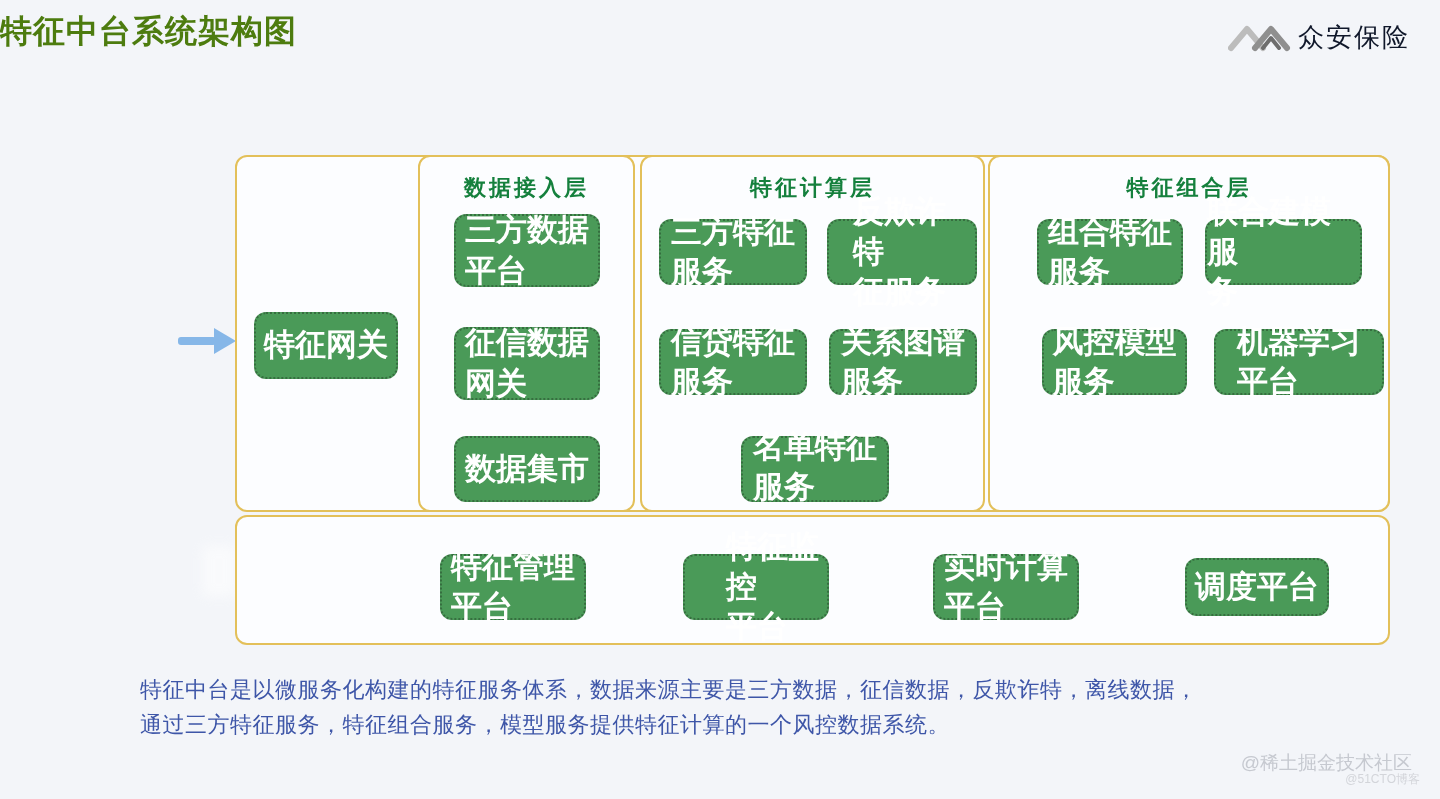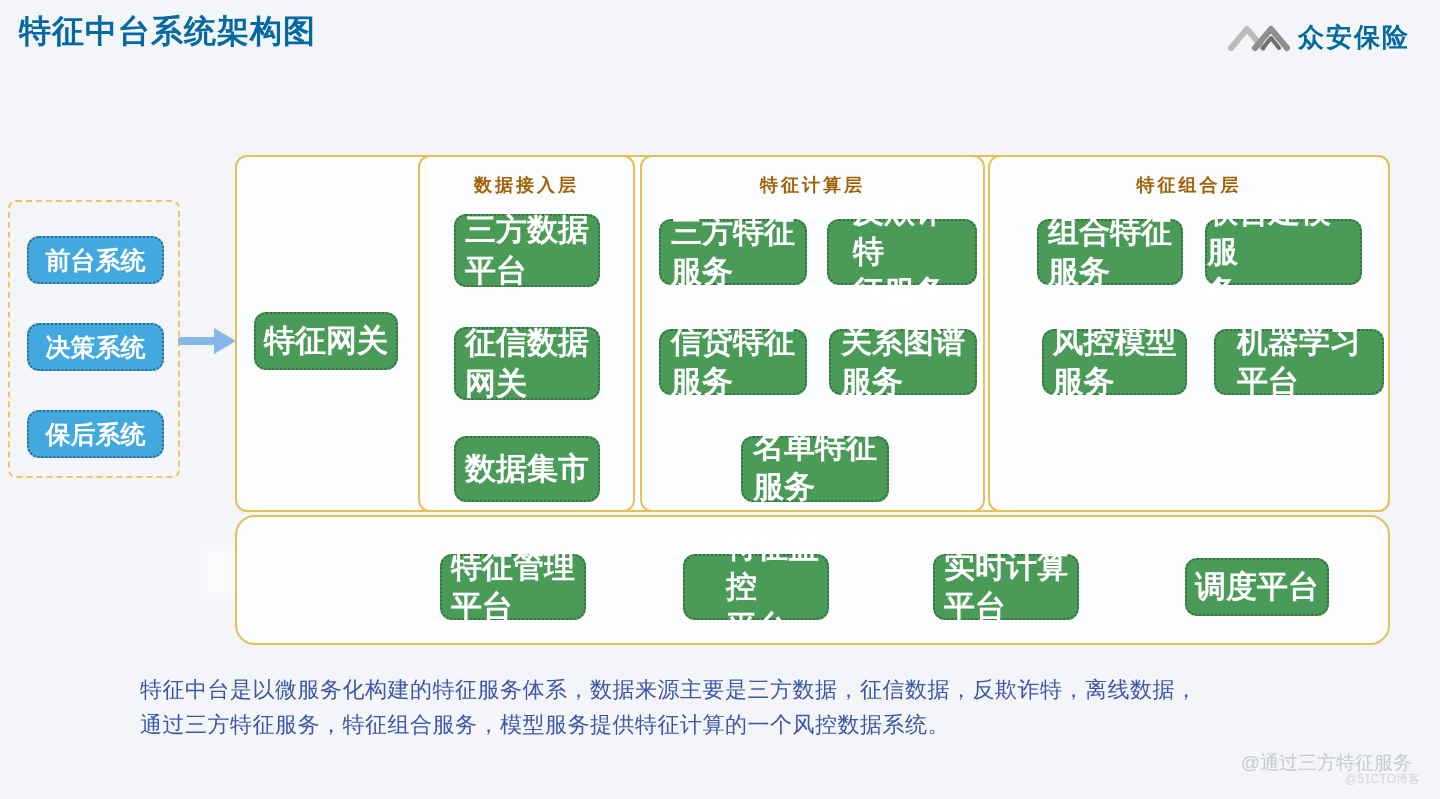--- a/index.html
+++ b/index.html
@@ -7,25 +7,25 @@
   body {
     font-family:"Liberation Sans","DejaVu Sans",sans-serif;
     background:#f3f5f9;
     position:relative;
     overflow:hidden;
   }
   .stage { position:absolute; inset:0; width:1440px; height:799px; }
 
   
   .page-title {
-    position:absolute; left:19px; top:10px;
-    font-size:32px; font-weight:900; color:#0369a1; letter-spacing:1px;
+    position:absolute; left:0; top:10px;
+    font-size:32px; font-weight:900; color:#4d7c0f; letter-spacing:1px;
   }
   .logo { position:absolute; right:30px; top:16px; display:flex; align-items:center; gap:6px; }
-  .logo-text { font-size:26px; font-weight:700; color:#0369a1; letter-spacing:2px; }
+  .logo-text { font-size:26px; font-weight:400; color:#0f172a; letter-spacing:2px; }
 
   
   .source-panel {
     position:absolute; left:8px; top:200px; width:172px; height:278px;
     border:2px dashed #eec85e; border-radius:8px;
   }
   .sys-box {
     position:absolute; left:17px; width:137px; height:48px;
     background:#42a9e0; color:#fff; font-size:25px; font-weight:700;
     border-radius:12px; border:2px dotted rgba(30,30,30,.45);
@@ -35,32 +35,32 @@
 
   .flow-arrow { position:absolute; left:176px; top:324px; width:62px; height:34px; }
 
   
   .main-box {
     position:absolute; left:235px; top:155px; width:1155px; height:357px;
     border:2px solid #e3c05a; border-radius:12px; background:#fcfdff;
   }
   .bottom-box {
     position:absolute; left:235px; top:515px; width:1155px; height:130px;
-    border:2px solid #e3c05a; border-radius:20px; background:#fcfdff;
+    border:2px solid #e3c05a; border-radius:12px; background:#fcfdff;
   }
   .section {
     position:absolute; top:155px; height:357px;
     border:2px solid #e3c05a; border-radius:12px; background:#fcfdff;
   }
   .sec-1 { left:418px; width:217px; }
   .sec-2 { left:640px; width:345px; }
   .sec-3 { left:988px; width:402px; }
   .section-title {
     position:absolute; top:16px; left:0; right:0; text-align:center;
-    color:#a16207; font-size:18px; font-weight:700; letter-spacing:3px;
+    color:#15803d; font-size:22px; font-weight:700; letter-spacing:3px;
   }
 
   .node {
     position:absolute;
     background:#4a9a58; color:#fff;
     font-size:31px; font-weight:700; line-height:1.3;
     border-radius:12px; border:2px dotted rgba(25,45,28,.4);
     display:flex; align-items:center; justify-content:center;
     white-space:pre-line;
   }
@@ -99,35 +99,30 @@
         <path d="M27 32 L43 13 L59 32" fill="none" stroke="#8f8f8f" stroke-width="6" stroke-linecap="round" stroke-linejoin="round"></path>
         <path d="M35 32 L43 22 L51 32" fill="none" stroke="#6e6e6e" stroke-width="4" stroke-linecap="round" stroke-linejoin="round"></path>
       </svg>
     </span>
     <span class="logo-text">众安保险</span>
   </div>
 
   <div class="ghost ghost-1"></div>
   <div class="ghost ghost-2"></div>
 
-  <div class="source-panel">
-    <div class="sys-box sys-0">前台系统</div>
-    <div class="sys-box sys-1">决策系统</div>
-    <div class="sys-box sys-2">保后系统</div>
-  </div>
 
   <div class="flow-arrow">
     <svg width="62" height="34" viewBox="0 0 62 34">
       <rect x="2" y="13" width="38" height="8" rx="3" fill="#86b7e8"></rect>
       <polygon points="38,4 60,17 38,30" fill="#86b7e8"></polygon>
     </svg>
   </div>
 
   <div class="main-box">
-    <div class="node" style="left:17px; top:155px; width:144px; height:58px;">特征网关</div>
+    <div class="node" style="left:17px; top:155px; width:144px; height:67px;">特征网关</div>
   </div>
 
   <div class="section sec-1">
     <div class="section-title">数据接入层</div>
     <div class="node" style="left:34px; top:57px;  width:146px; height:73px;">三方数据
 平台</div>
     <div class="node" style="left:34px; top:170px; width:146px; height:73px;">征信数据
 网关</div>
     <div class="node" style="left:34px; top:279px; width:146px; height:66px;">数据集市</div>
   </div>
@@ -166,16 +161,16 @@
     <div class="node" style="left:696px; top:37px; width:146px; height:66px;">实时计算
 平台</div>
     <div class="node" style="left:948px; top:41px; width:144px; height:58px;">调度平台</div>
   </div>
 
   <div class="description">
     <div>特征中台是以微服务化构建的特征服务体系，数据来源主要是三方数据，征信数据，反欺诈特，离线数据，</div>
     <div>通过三方特征服务，特征组合服务，模型服务提供特征计算的一个风控数据系统。</div>
   </div>
 
-  <div class="wm-juejin">@通过三方特征服务</div>
+  <div class="wm-juejin">@稀土掘金技术社区</div>
   <div class="wm-cto">@51CTO博客</div>
 
 </div>
 
 </body></html>

